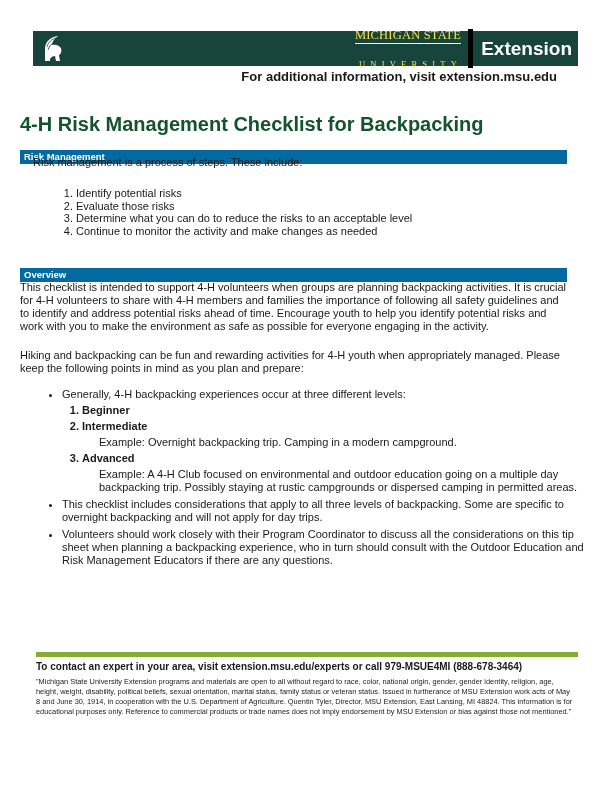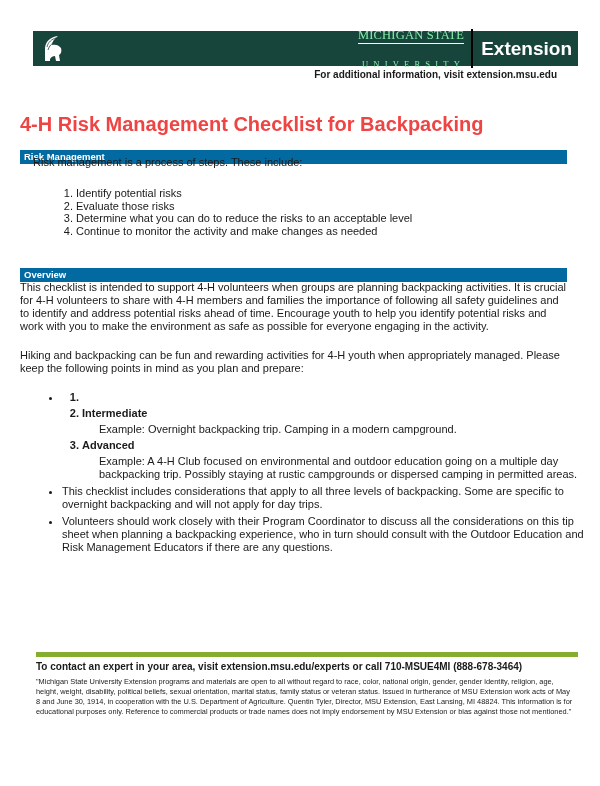--- a/index.html
+++ b/index.html
@@ -2,28 +2,28 @@
 <html><head>
 <meta charset="utf-8">
 <style>
   html, body { margin: 0; padding: 0; background: #ffffff; }
   body { width: 600px; height: 786px; position: relative; overflow: hidden;
          font-family: "Liberation Sans", sans-serif; color: #1a1a1a; }
   .header-band { position: absolute; left: 33px; top: 31px; width: 545px; height: 35px;
                  background: #18453b; }
   .logo { position: absolute; left: 8px; top: 4px; width: 22px; height: 27px; }
   .brand { position: absolute; right: 6px; top: 3px; height: 29px; display: flex; align-items: center; }
-  .msu-block { display: flex; flex-direction: column; align-items: center; color: #86efac;
+  .msu-block { display: flex; flex-direction: column; align-items: center; color: #fde047;
                font-family: "Liberation Serif", serif; line-height: 1; padding-right: 7px;
-               border-right: 2px solid #000000; }
+               border-right: 5px solid #000000; }
   .msu-top { font-size: 12.5px; letter-spacing: 0.2px; border-bottom: 1px solid #fff; padding-bottom: 1px; }
   .msu-bottom { font-size: 8.5px; letter-spacing: 5.2px; margin-top: 16px; margin-right: -5px; }
   .ext { color: #fff; font-size: 19px; padding-left: 8px; font-weight: bold; }
-  .info-link { position: absolute; right: 43px; top: 69px; font-size: 10px; font-weight: bold; color: #1a1a1a; }
-  .title { position: absolute; left: 20px; top: 113px; font-size: 20px; font-weight: bold; color: #ef4444; margin: 0; }
+  .info-link { position: absolute; right: 43px; top: 69px; font-size: 13px; font-weight: bold; color: #1a1a1a; }
+  .title { position: absolute; left: 20px; top: 113px; font-size: 20px; font-weight: bold; color: #14532d; margin: 0; }
   .section-bar { position: absolute; left: 20px; width: 547px; height: 14px; background: #0369a1;
                  color: #fff; font-size: 9.5px; font-weight: bold; line-height: 14px; padding-left: 4px; box-sizing: border-box; }
   .txt { position: absolute; font-size: 11px; line-height: 13px; color: #1a1a1a; }
   .rm-intro { left: 33px; top: 156px; }
   ol.steps { position: absolute; left: 33px; top: 171px; margin: 16px; padding-left: 27px; font-size: 11px; line-height: 12.5px; }
   .ov-p1 { left: 20px; top: 281px; width: 550px; }
   .ov-p2 { left: 20px; top: 349px; width: 550px; }
   ul.points { position: absolute; left: 40px; top: 388px; width: 530px; margin: 0; padding-left: 22px; font-size: 11px; line-height: 13px; }
   ul.points > li { margin-bottom: 4px; }
   ol.levels { margin: 3px 0 0 0; padding-left: 20px; font-weight: bold; }
@@ -64,32 +64,34 @@
   <li>Determine what you can do to reduce the risks to an acceptable level</li>
   <li>Continue to monitor the activity and make changes as needed</li>
 </ol>
 
 <div class="section-bar" style="top:268px">Overview</div>
 <div class="txt ov-p1">This checklist is intended to support 4-H volunteers when groups are planning backpacking activities. It is crucial for 4-H volunteers to share with 4-H members and families the importance of following all safety guidelines and to identify and address potential risks ahead of time. Encourage youth to help you identify potential risks and work with you to make the environment as safe as possible for everyone engaging in the activity.</div>
 <div class="txt ov-p2">Hiking and backpacking can be fun and rewarding activities for 4-H youth when appropriately managed. Please keep the following points in mind as you plan and prepare:</div>
 
 <ul class="points">
   <li>
+    <span>Generally, 4-H backpacking experiences occur at three different levels:</span>
     <ol class="levels">
       <li>
+        <span class="level-name">Beginner</span>
       </li>
       <li>
         <span class="level-name">Intermediate</span>
         <span class="example">Example: Overnight backpacking trip. Camping in a modern campground.</span>
       </li>
       <li>
         <span class="level-name">Advanced</span>
         <span class="example">Example: A 4-H Club focused on environmental and outdoor education going on a multiple day backpacking trip. Possibly staying at rustic campgrounds or dispersed camping in permitted areas.</span>
       </li>
     </ol>
   </li>
   <li>This checklist includes considerations that apply to all three levels of backpacking. Some are specific to overnight backpacking and will not apply for day trips.</li>
   <li>Volunteers should work closely with their Program Coordinator to discuss all the considerations on this tip sheet when planning a backpacking experience, who in turn should consult with the Outdoor Education and Risk Management Educators if there are any questions.</li>
 </ul>
 
 <div class="footer-bar"></div>
-<div class="contact">To contact an expert in your area, visit extension.msu.edu/experts or call 710-MSUE4MI (888-678-3464)</div>
+<div class="contact">To contact an expert in your area, visit extension.msu.edu/experts or call 979-MSUE4MI (888-678-3464)</div>
 <div class="disclaimer">"Michigan State University Extension programs and materials are open to all without regard to race, color, national origin, gender, gender identity, religion, age, height, weight, disability, political beliefs, sexual orientation, marital status, family status or veteran status. Issued in furtherance of MSU Extension work acts of May 8 and June 30, 1914, in cooperation with the U.S. Department of Agriculture. Quentin Tyler, Director, MSU Extension, East Lansing, MI 48824. This information is for educational purposes only. Reference to commercial products or trade names does not imply endorsement by MSU Extension or bias against those not mentioned."</div>
 
 </body></html>

